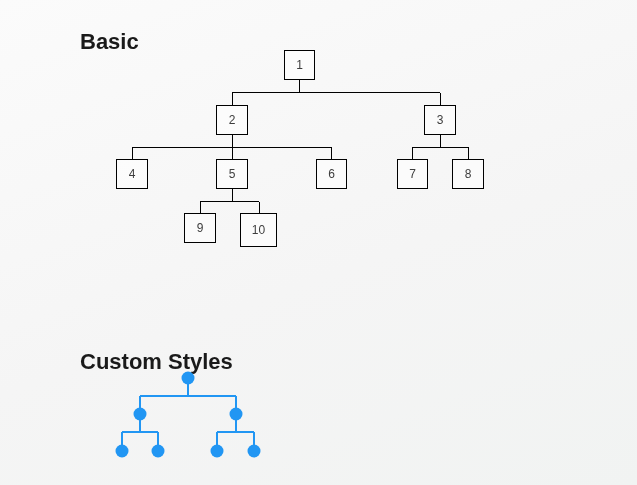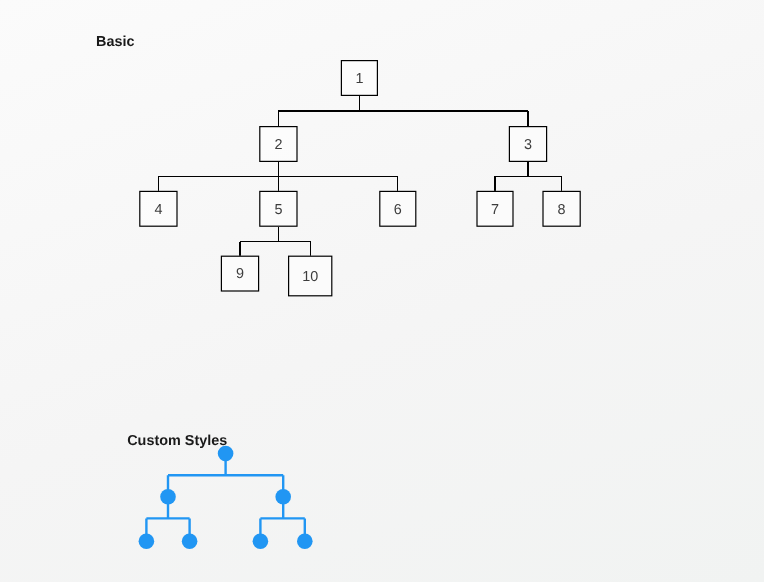--- a/index.html
+++ b/index.html
@@ -10,28 +10,28 @@
     position: relative;
     width: 637px;
     height: 485px;
     overflow: hidden;
     background: linear-gradient(160deg, #fbfbfb 0%, #f5f5f5 55%, #f1f3f2 100%);
     font-family: "Liberation Sans", "DejaVu Sans", sans-serif;
   }
   .section-heading {
     position: absolute;
     left: 80px;
-    font-size: 12px;
+    font-size: 22px;
     font-weight: 600;
     color: #1a1a1a;
     line-height: 22px;
     white-space: nowrap;
   }
   #basic-heading  { top: 13px; }
-  #custom-heading { top: 346px; margin-left: 26px; }
+  #custom-heading { top: 333px; }
 
   svg.layer {
     position: absolute;
     left: 0;
     top: 0;
     width: 637px;
     height: 485px;
   }
   svg.layer.decorative { pointer-events: none; }
 

